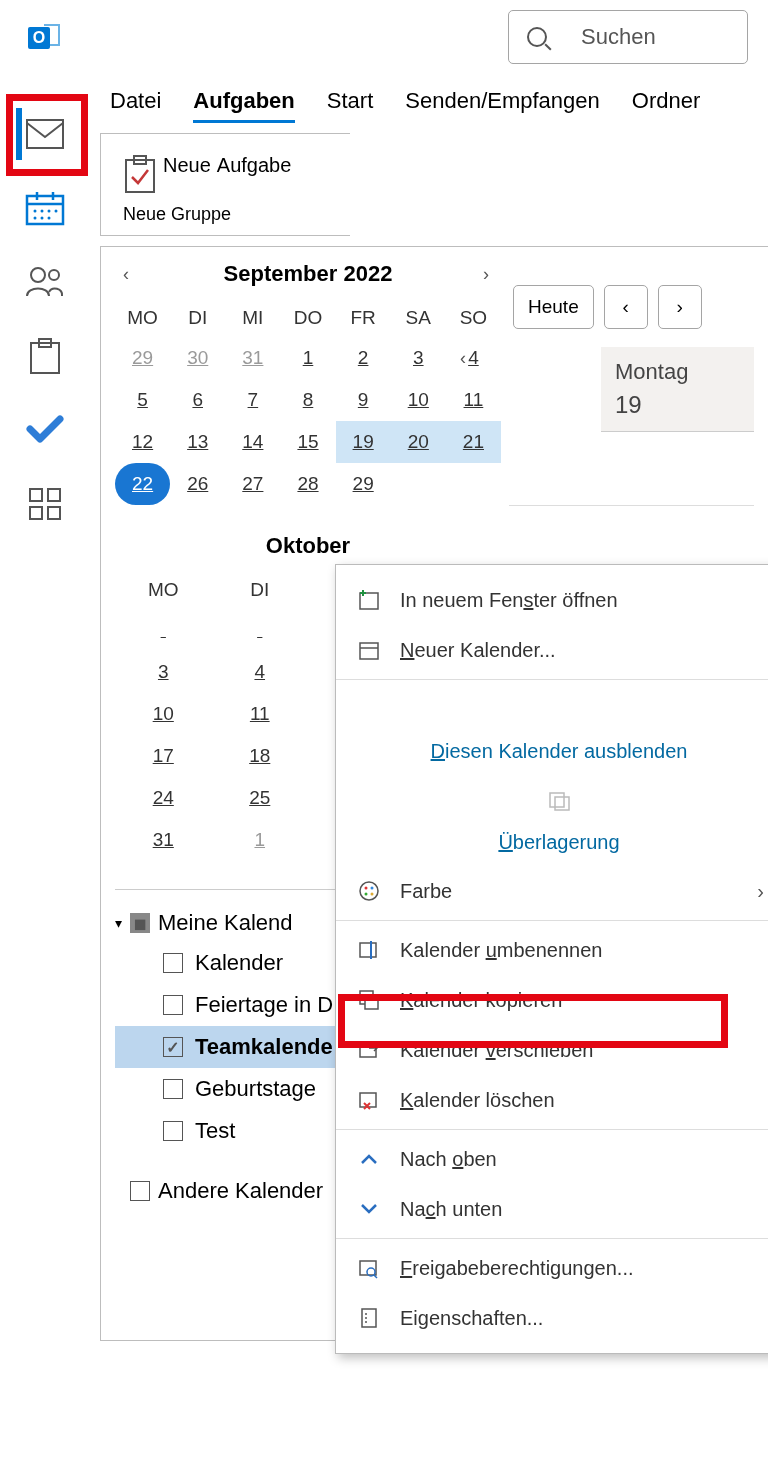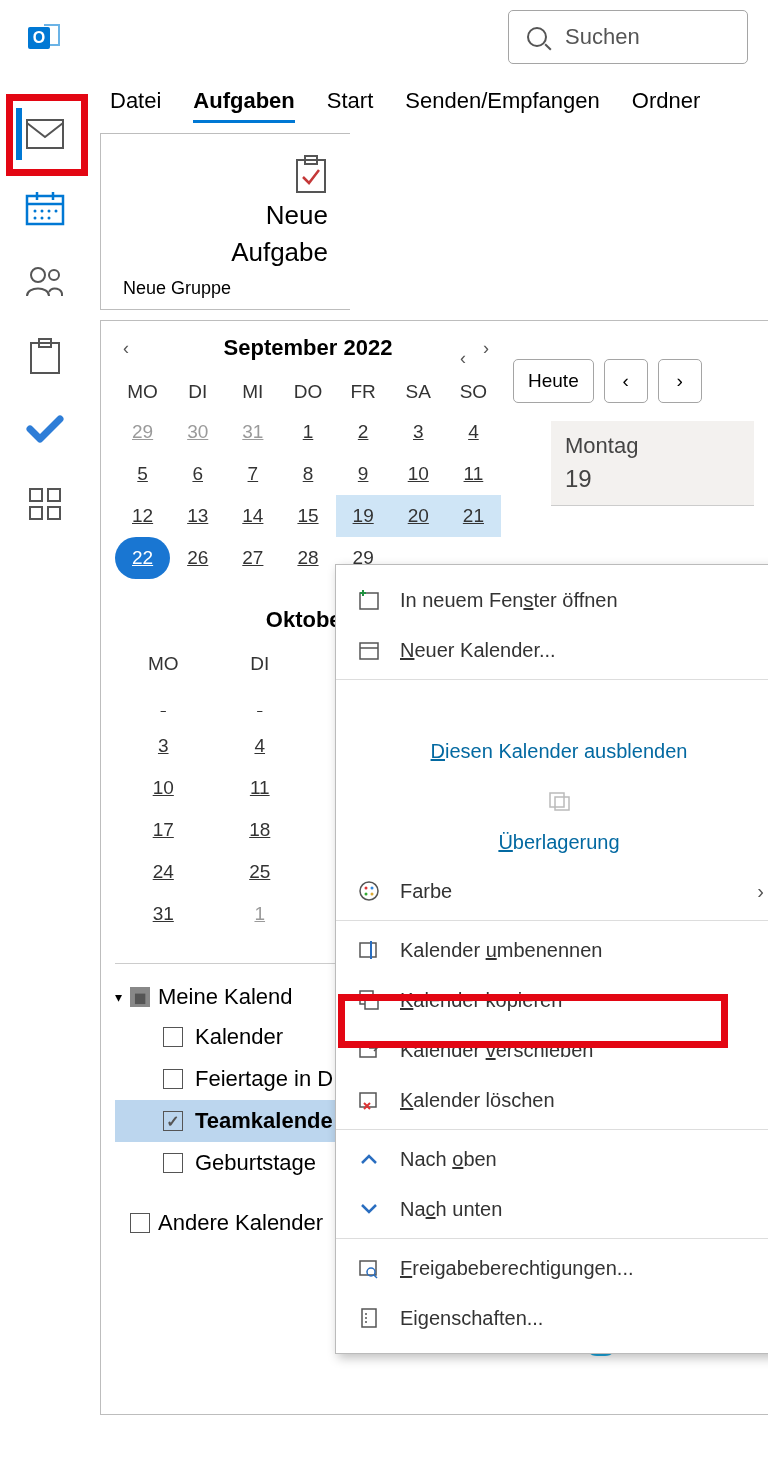--- a/index.html
+++ b/index.html
@@ -3,41 +3,41 @@
   <meta charset="utf-8">
   <style>
     * { box-sizing: border-box; margin: 0; padding: 0; font-family: 'Segoe UI', Tahoma, sans-serif; }
     body { width: 768px; height: 1466px; background: #fff; position: relative; overflow: hidden; }
     
     
     .topbar { display: flex; align-items: center; padding: 10px 20px 10px 28px; gap: 20px; }
     .outlook-logo { display:inline-block; position:relative; width:32px; height:30px; }
     .ol-square { position:absolute; left:0; top:5px; width:22px; height:22px; background:#0078d4; border-radius:2px; display:flex; align-items:center; justify-content:center; color:#fff; font-weight:700; font-size:16px; }
     .ol-back { position:absolute; right:0; top:2px; width:16px; height:22px; border:2px solid #6bb3e6; border-left:none; }
-    .search-box { margin-left:auto; width: 240px; height: 54px; border:1px solid #a5a5a5; border-radius:5px; display:flex; align-items:center; padding:0 18px; gap:18px; color:#555; font-size:22px; }
+    .search-box { margin-left:auto; width: 240px; height: 54px; border:1px solid #a5a5a5; border-radius:5px; display:flex; align-items:center; padding:0 18px; gap:34px; color:#555; font-size:22px; }
     .search-icon { width:20px; height:20px; border:2px solid #555; border-radius:50%; position:relative; }
     .search-icon::after { content:''; position:absolute; width:2px; height:8px; background:#555; bottom:-6px; right:-4px; transform:rotate(-45deg); }
     
     
     .ribbon-tabs { display:flex; gap:32px; padding: 14px 0 10px 110px; font-size:22px;text-align:right; }
     .ribbon-tab { cursor:pointer; padding-bottom:6px; }
     .ribbon-tab.active { font-weight:700; border-bottom:3px solid #0078d4; }
     
     
     .left-rail { position:absolute; left:0; top:90px; width:90px; display:flex; flex-direction:column; align-items:center; gap:34px; padding-top:24px; }
     .rail-item { width:44px; height:40px; display:flex; align-items:center; justify-content:center; color:#666; }
     .rail-highlight { position:absolute; left:6px; top:94px; width:82px; height:82px; border:7px solid #e30613; }
     .calendar-bar { position:absolute; left:16px; top:108px; width:6px; height:52px; background:#0078d4; }
     
     
     svg { display:block; }
     
     
     .ribbon-content { margin-left:100px; border:1px solid #bdbdbd; border-right:none; padding:20px 22px 10px 22px; width:250px; }
-    .new-task { display:flex; flex-direction:column; align-items:flex-end; gap:6px; font-size:26px; }
+    .new-task { display:flex; flex-direction:row; align-items:flex-start; gap:6px; font-size:20px; }
     .group-label { text-align:left; font-size:18px; margin-top:10px; }
     
     
     .content { margin-left:100px; margin-top:10px; border:1px solid #bdbdbd; border-right:none; padding:14px; display:flex; gap:12px; height:1095px; }
     
     
     .mini-col { width:386px; }
     .mini-cal { margin-bottom:28px; }
     .mini-header { display:flex; align-items:center; justify-content:center; gap:12px; font-size:22px; font-weight:700; margin-bottom:12px; position:relative; }
     .mini-nav { position:absolute; font-size:18px; color:#555; font-weight:400; }
@@ -271,37 +271,41 @@
             <span>Feiertage in D</span>
           </div>
           <div class="cal-item sel">
             <span class="chk">✓</span>
             <span>Teamkalende</span>
           </div>
           <div class="cal-item">
             <span class="chk"></span>
             <span>Geburtstage</span>
           </div>
+          <div class="cal-item">
+            <span class="chk"></span>
+            <span>Test</span>
+          </div>
         </div>
       <div style="height:20px"></div>
       <div class="cal-group">
         <span class="chev" style="visibility:hidden">▾</span>
         <span class="chk"></span>
         <span>Andere Kalender</span>
       </div>
     </div>
   </div>
 
   <div class="right-col">
     <div class="right-nav">
       <div class="btn">Heute</div>
       <div class="btn sq">‹</div>
       <div class="btn sq">›</div>
     </div>
-    <div class="day-header" style="margin-left:38px;">
+    <div class="day-header" style="margin-left:88px;">
       <div class="day-name">Montag</div>
       <div class="day-num">19</div>
     </div>
     <div class="time-grid" id="time-grid">
         <div class="time-row">
           <div class="lbl"></div>
         </div>
         <div class="time-row">
           <div class="lbl"></div>
         </div>

